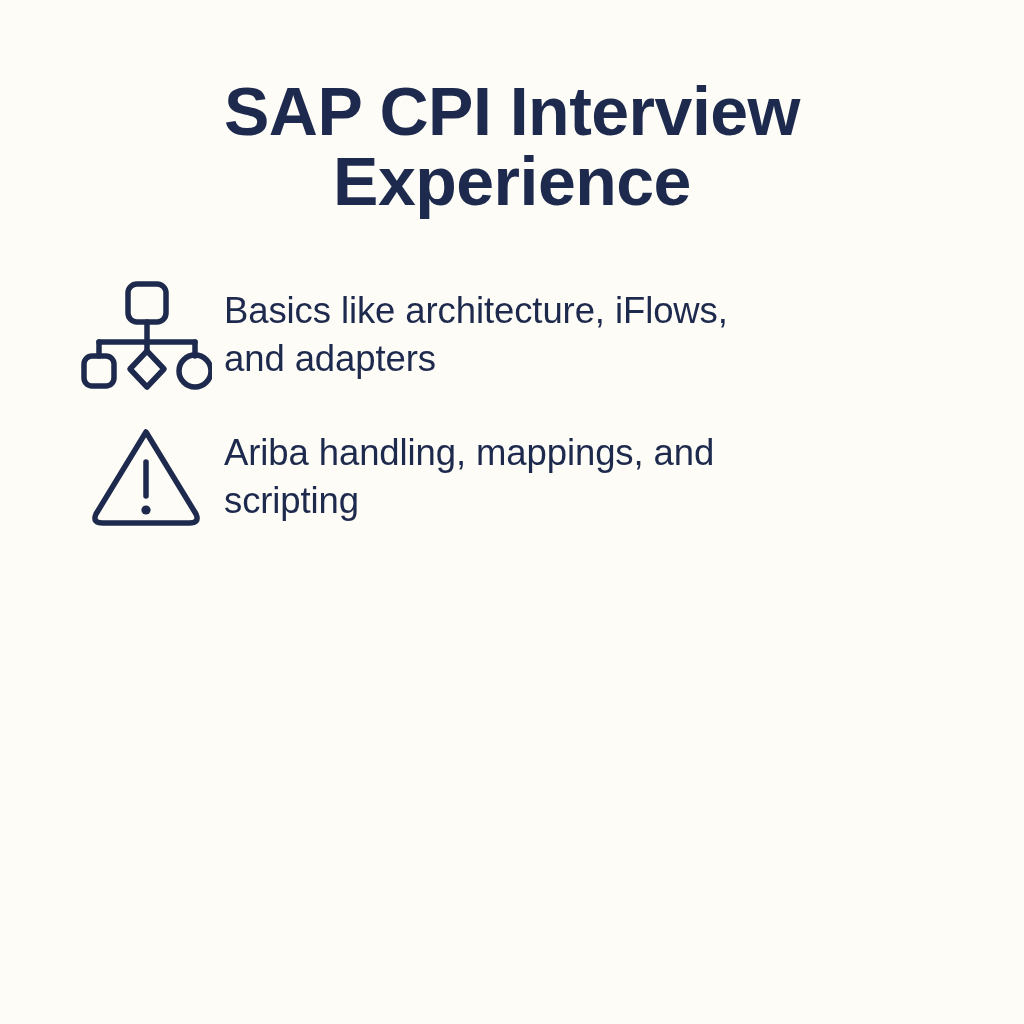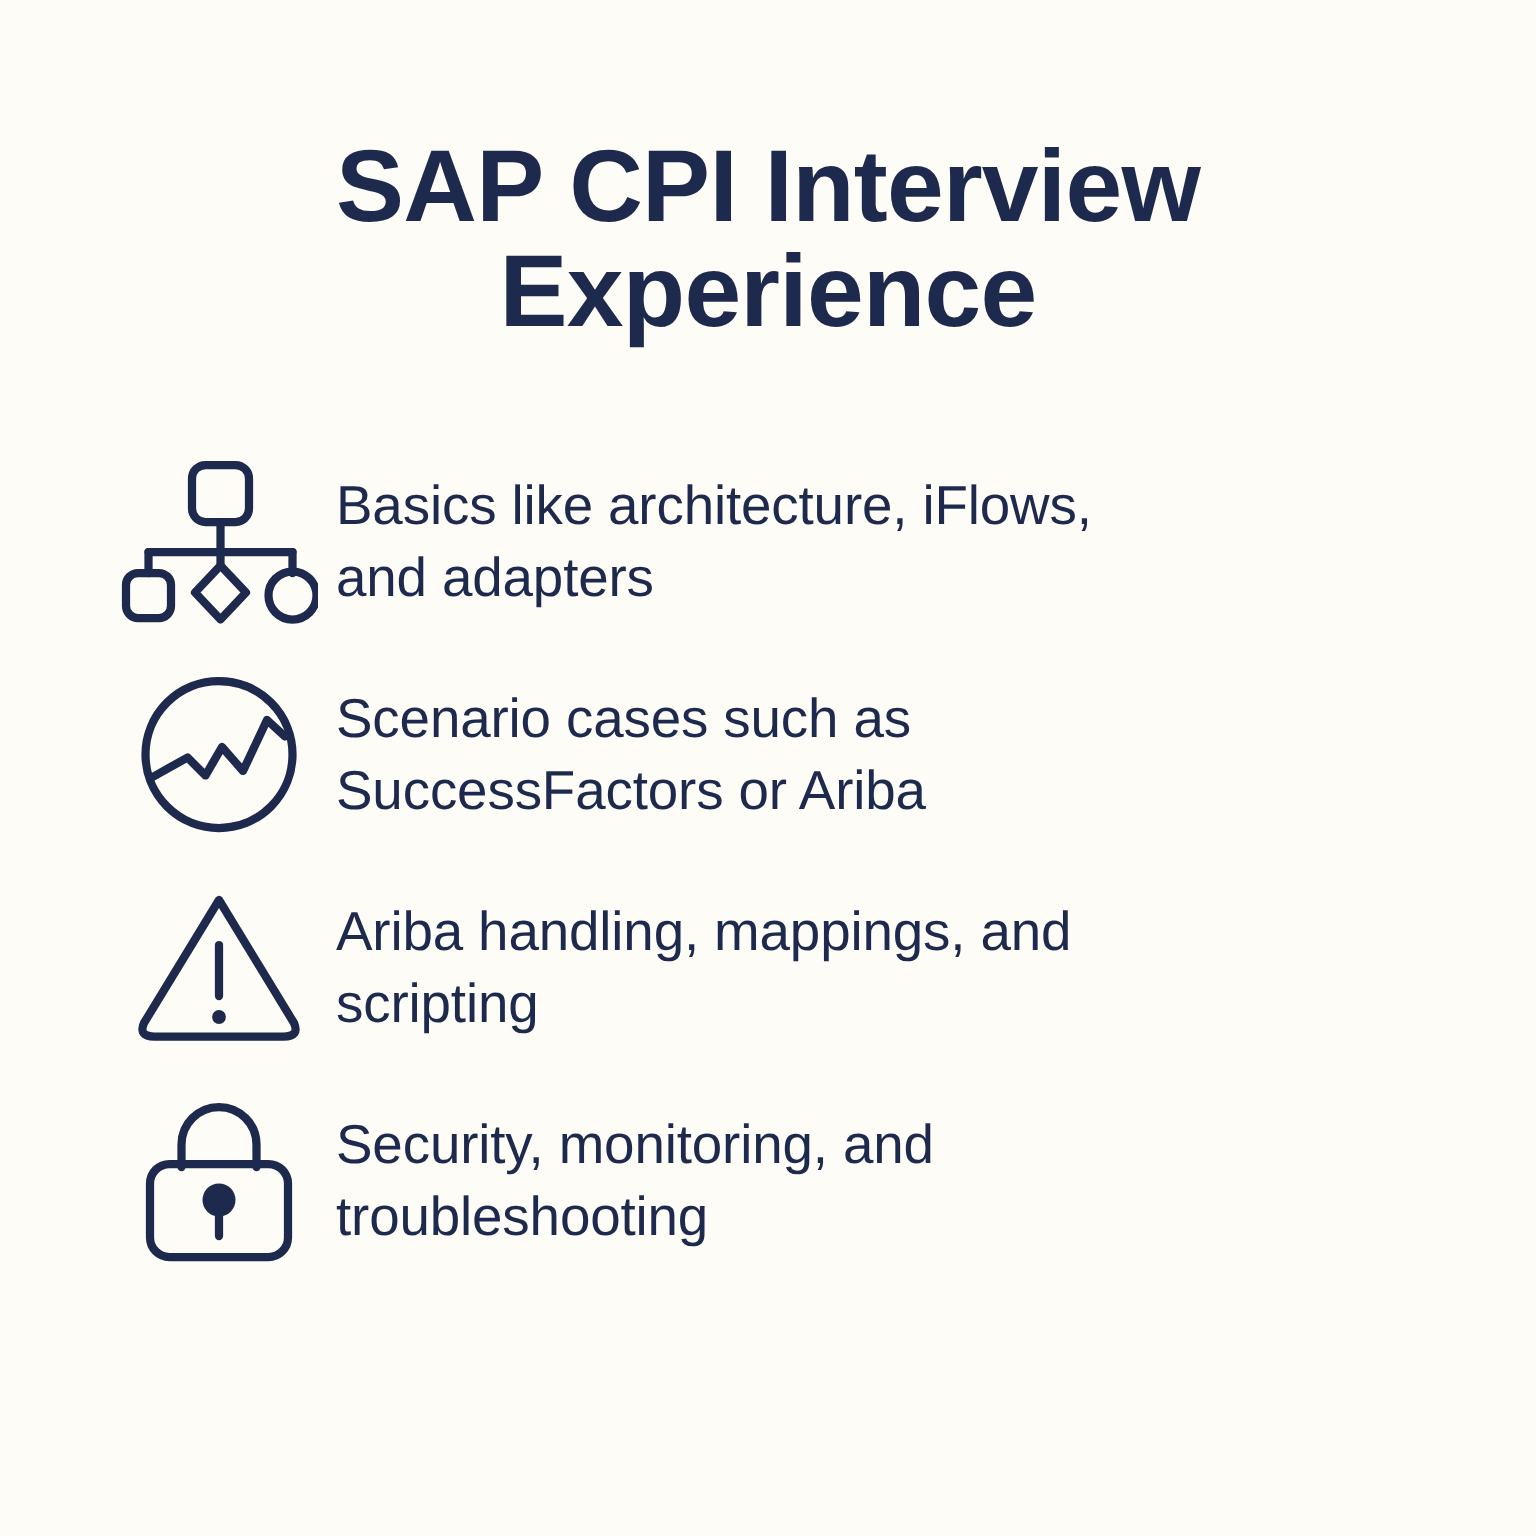--- a/index.html
+++ b/index.html
@@ -27,21 +27,21 @@
   .title-block {
     padding: 72px 110px 0 110px;
     text-align: center;
   }
   .title {
     font-size: 68px;
     line-height: 1.03;
     font-weight: bold;
     color: #1e2a4d;
     letter-spacing: -0.5px;
-    margin: 17px;
+    margin: 4px;
     white-space: pre-line;
   }
 
   
   .list {
     margin-top: 44px;
     padding: 0 40px 0 72px;
     display: flex;
     flex-direction: column;
   }
@@ -96,51 +96,29 @@
           <path d="M115 63 L115 77"></path>
           <rect x="4" y="77" width="30" height="30" rx="8"></rect>
           <path d="M67 72 L84 90 L67 108 L50 90 Z"></path>
           <ellipse cx="115" cy="92" rx="16" ry="16"></ellipse>
         </svg>
       </div>
       <div class="row-text">Basics like architecture, iFlows,
 and adapters</div>
     </div>
 
-    <div class="row">
-      <div class="icon-cell">
-        <svg width="112" height="112" viewBox="0 0 112 112" fill="none" stroke="#1e2a4d" stroke-width="5.5" stroke-linecap="round" stroke-linejoin="round">
-          <circle cx="56" cy="56" r="49"></circle>
-          <path d="M10 72 L35 58 L47 70 L58 51 L72 67 L88 33 L100 44"></path>
-        </svg>
-      </div>
-      <div class="row-text">Scenario cases such as
-SuccessFactors or Ariba</div>
-    </div>
 
     <div class="row">
       <div class="icon-cell">
         <svg width="116" height="106" viewBox="0 0 116 106" fill="none" stroke="#1e2a4d" stroke-width="5.5" stroke-linecap="round" stroke-linejoin="round">
           <path d="M58 8 L108 90 Q112 99 101 99 L15 99 Q4 99 8 90 Z"></path>
           <path d="M58 38 L58 72"></path>
           <circle cx="58" cy="86" r="4.6" fill="#1e2a4d" stroke="none"></circle>
         </svg>
       </div>
       <div class="row-text">Ariba handling, mappings, and
 scripting</div>
     </div>
 
-    <div class="row">
-      <div class="icon-cell">
-        <svg width="104" height="110" viewBox="0 0 104 110" fill="none" stroke="#1e2a4d" stroke-width="5.5" stroke-linecap="round" stroke-linejoin="round">
-          <path d="M27 46 L27 31 A25 25 0 0 1 77 31 L77 46"></path>
-          <rect x="6" y="44" width="92" height="62" rx="13"></rect>
-          <circle cx="52" cy="68" r="11" fill="#1e2a4d" stroke="none"></circle>
-          <path d="M52 72 L52 92"></path>
-        </svg>
-      </div>
-      <div class="row-text">Security, monitoring, and
-troubleshooting</div>
-    </div>
 
 
   </div>
 </div>
 
 </body></html>

